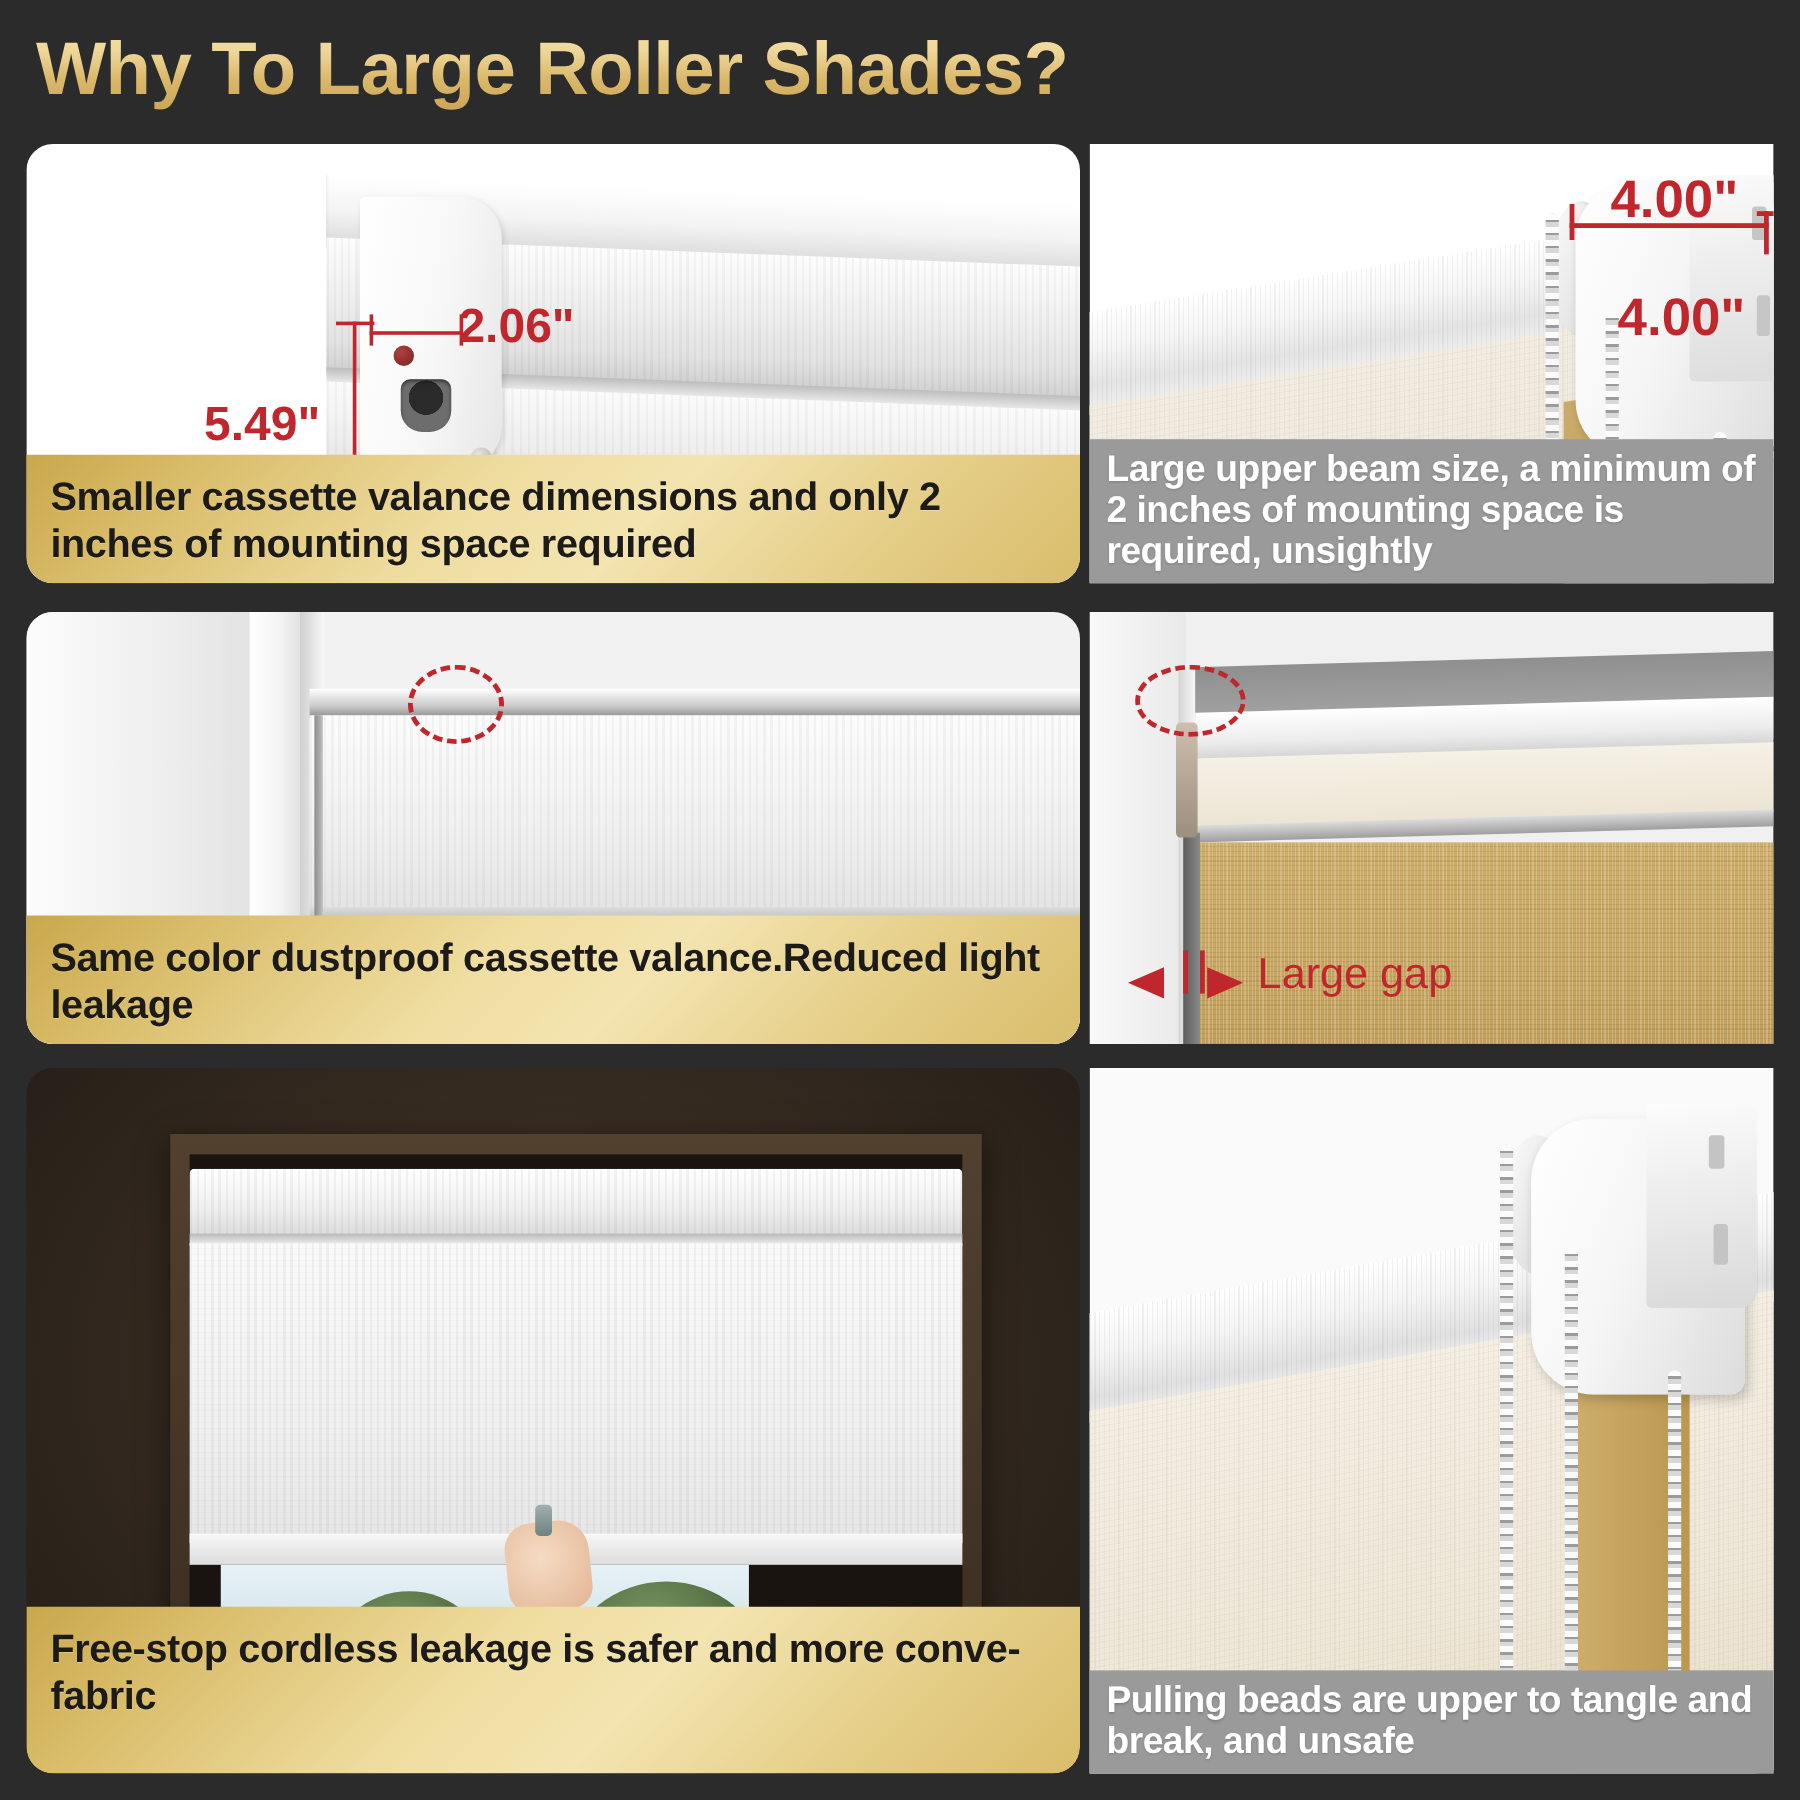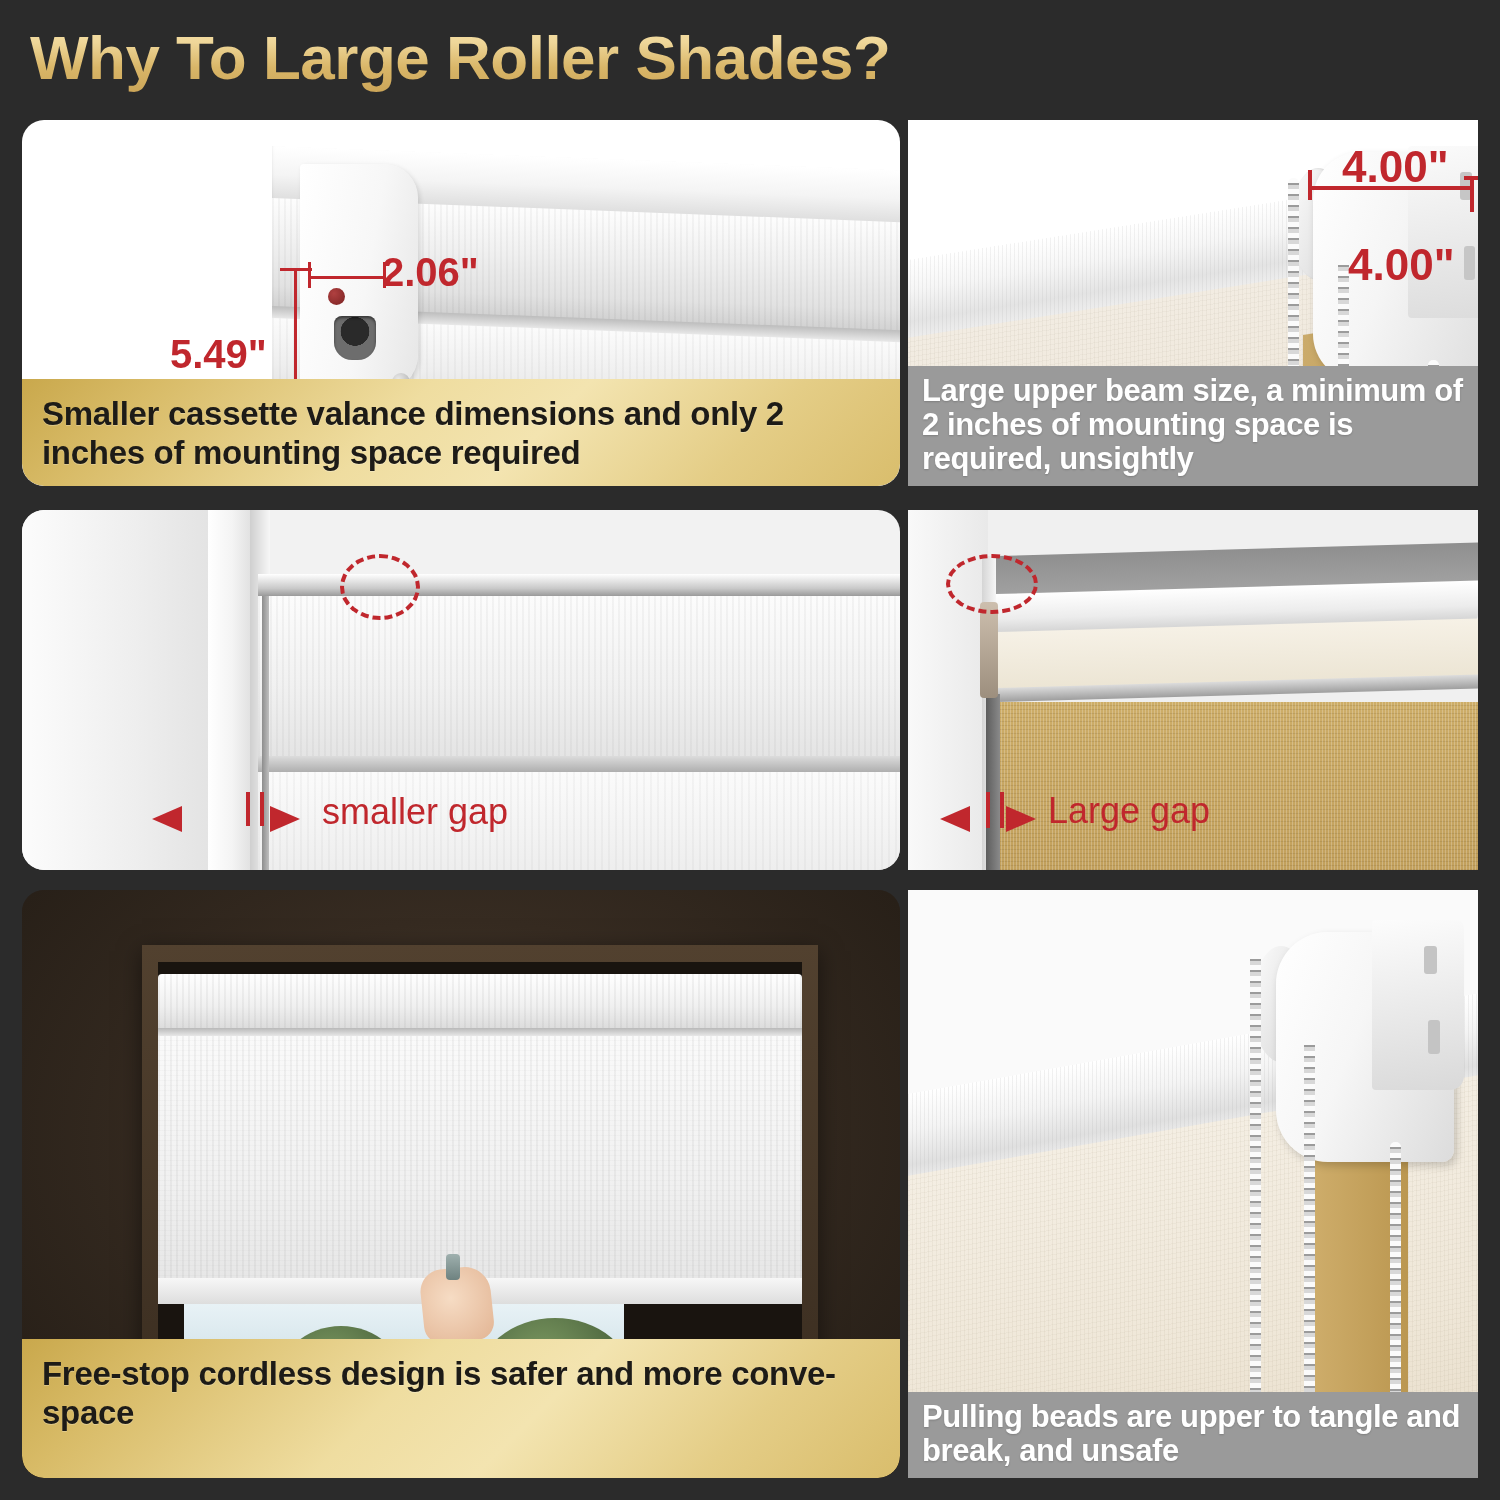--- a/index.html
+++ b/index.html
@@ -388,20 +388,21 @@
     <div class="rail2"></div>
     <div class="shadeB"></div>
     <div class="gapstrip"></div>
     <div class="ellipse el"></div>
     <div class="arrowR"></div>
     <div class="dimline tickA"></div>
     <div class="dimline tickB"></div>
     <div class="arrowL"></div>
     <div class="dim gapLbl">smaller gap</div>
   </div>
+  <div class="cap good">Same color dustproof cassette valance.Reduced light leakage</div>
 </div>
 
 <div class="panel right r2">
   <div class="photo p4">
     <div class="wall"></div>
     <div class="jamb"></div>
     <div class="topDark"></div>
     <div class="tube"></div>
     <div class="cream"></div>
     <div class="rail"></div>
@@ -431,22 +432,22 @@
       <div class="tree t1"></div>
       <div class="tree t2"></div>
       <div class="tree t3"></div>
       <div class="tree t4"></div>
     </div>
     <div class="arm"></div>
     <div class="hand"></div>
     <div class="pull"></div>
   </div>
   <div class="cap good r3c">
-    <span>Free-stop cordless design is safer and more conve-</span><br>
-    <span>space</span>
+    <span>Free-stop cordless leakage is safer and more conve-</span><br>
+    <span>fabric</span>
   </div>
 </div>
 
 <div class="panel right r3">
   <div class="photo p6">
     <div class="tube"></div>
     <div class="fabric"></div>
     <div class="khaki"></div>
     <div class="disc"></div>
     <div class="disc2"></div>

